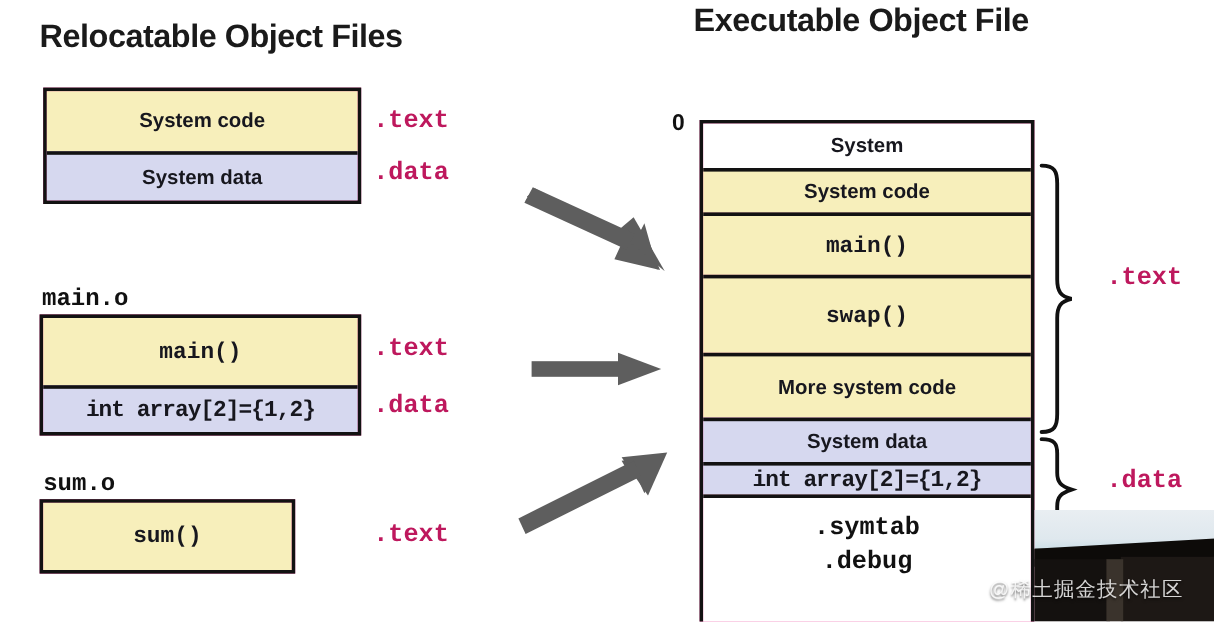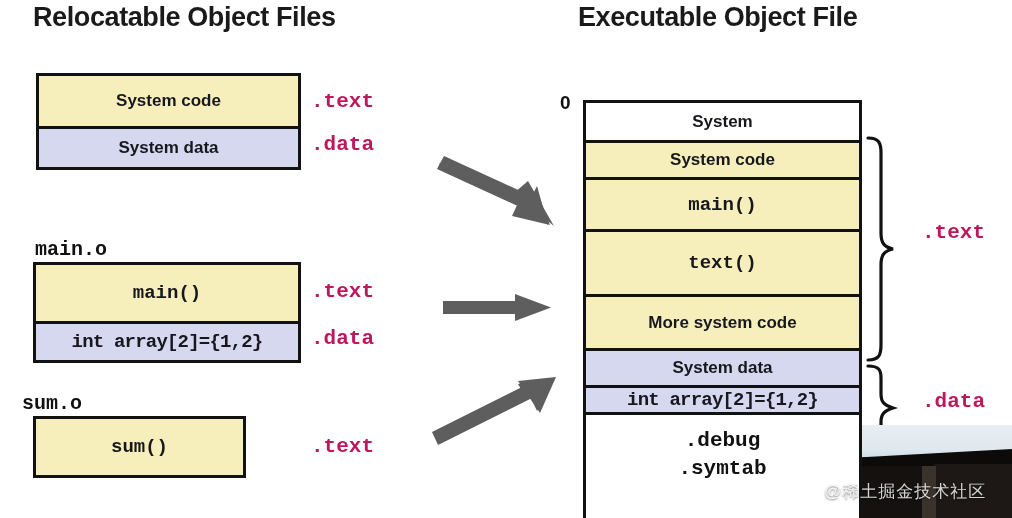--- a/index.html
+++ b/index.html
@@ -190,21 +190,21 @@
     white-space: nowrap;
     letter-spacing: 1px;
     text-shadow: 0 1px 2px rgba(0,0,0,0.55);
   }
 </style>
 </head>
 <body>
 
 <div class="stage">
 
-  <div class="abs panel-title" style="left:33px; top:1px;">Relocatable Object Files</div>
+  <div class="abs panel-title" style="left:33px; top:14px;">Relocatable Object Files</div>
 
   <div class="abs obj-box" style="left:36px; top:73px; width:265px; height:97px;">
     <div class="row fill-code" style="height:50px;">
       <span class="lbl-sans">System code</span>
     </div>
     <div class="row fill-data" style="height:41px;">
       <span class="lbl-sans">System data</span>
     </div>
   </div>
   <div class="abs sect-name" style="left:311px; top:91px;">.text</div>
@@ -215,21 +215,21 @@
     <div class="row fill-code" style="height:58px;">
       <span class="lbl-mono">main()</span>
     </div>
     <div class="row fill-data" style="height:40px;">
       <span class="lbl-mono-tight">int array[2]={1,2}</span>
     </div>
   </div>
   <div class="abs sect-name" style="left:311px; top:281px;">.text</div>
   <div class="abs sect-name" style="left:311px; top:328px;">.data</div>
 
-  <div class="abs mod-label" style="left:22px; top:394px;text-align:center;">sum.o</div>
+  <div class="abs mod-label" style="left:36px; top:394px;text-align:center;">sum.o</div>
   <div class="abs obj-box" style="left:33px; top:416px; width:213px; height:62px;">
     <div class="row fill-code" style="height:56px;">
       <span class="lbl-mono">sum()</span>
     </div>
   </div>
   <div class="abs sect-name" style="left:311px; top:436px;">.text</div>
 
   <svg class="abs arrow-svg" style="left:436px; top:163px;" width="120" height="70" viewBox="0 0 120 70">
     <path d="M2,4 L82,40 L76,53 L114,62 L100,26 L93,39 L10,-6 Z" fill="#5e5e5e"></path>
     <path d="M3,1 L88,39 L112,62 L101,23 L94,37 L9,-4 Z" fill="#5e5e5e"></path>
@@ -256,35 +256,35 @@
     <div class="row fill-plain" style="height:37px;">
       <span class="lbl-sans">System</span>
     </div>
     <div class="row fill-code" style="height:37px;">
       <span class="lbl-sans">System code</span>
     </div>
     <div class="row fill-code" style="height:52px;">
       <span class="lbl-mono">main()</span>
     </div>
     <div class="row fill-code" style="height:65px;">
-      <span class="lbl-mono">text()</span>
+      <span class="lbl-mono">swap()</span>
     </div>
     <div class="row fill-code" style="height:54px;">
       <span class="lbl-sans">More system code</span>
     </div>
     <div class="row fill-data" style="height:37px;">
       <span class="lbl-sans">System data</span>
     </div>
     <div class="row fill-data" style="height:27px;">
       <span class="lbl-mono-tight">int array[2]={1,2}</span>
     </div>
     <div class="row fill-plain" style="flex:1 1 auto;">
       <div class="sym-stack">
+        <span class="sym-line">.symtab</span>
         <span class="sym-line">.debug</span>
-        <span class="sym-line">.symtab</span>
       </div>
     </div>
   </div>
 
   <svg class="abs brace-svg" style="left:866px; top:135px;" width="30" height="228" viewBox="0 0 30 228">
     <path d="M2,3 C13,3 15,8 15,18 L15,98 C15,108 18,112 27,114 C18,116 15,120 15,130 L15,210 C15,220 13,225 2,225" fill="none" stroke="#111111" stroke-width="3.2" stroke-linecap="round"></path>
   </svg>
   <div class="abs sect-name" style="left:922px; top:222px;">.text</div>
 
   <svg class="abs brace-svg" style="left:866px; top:363px;" width="30" height="92" viewBox="0 0 30 92">

